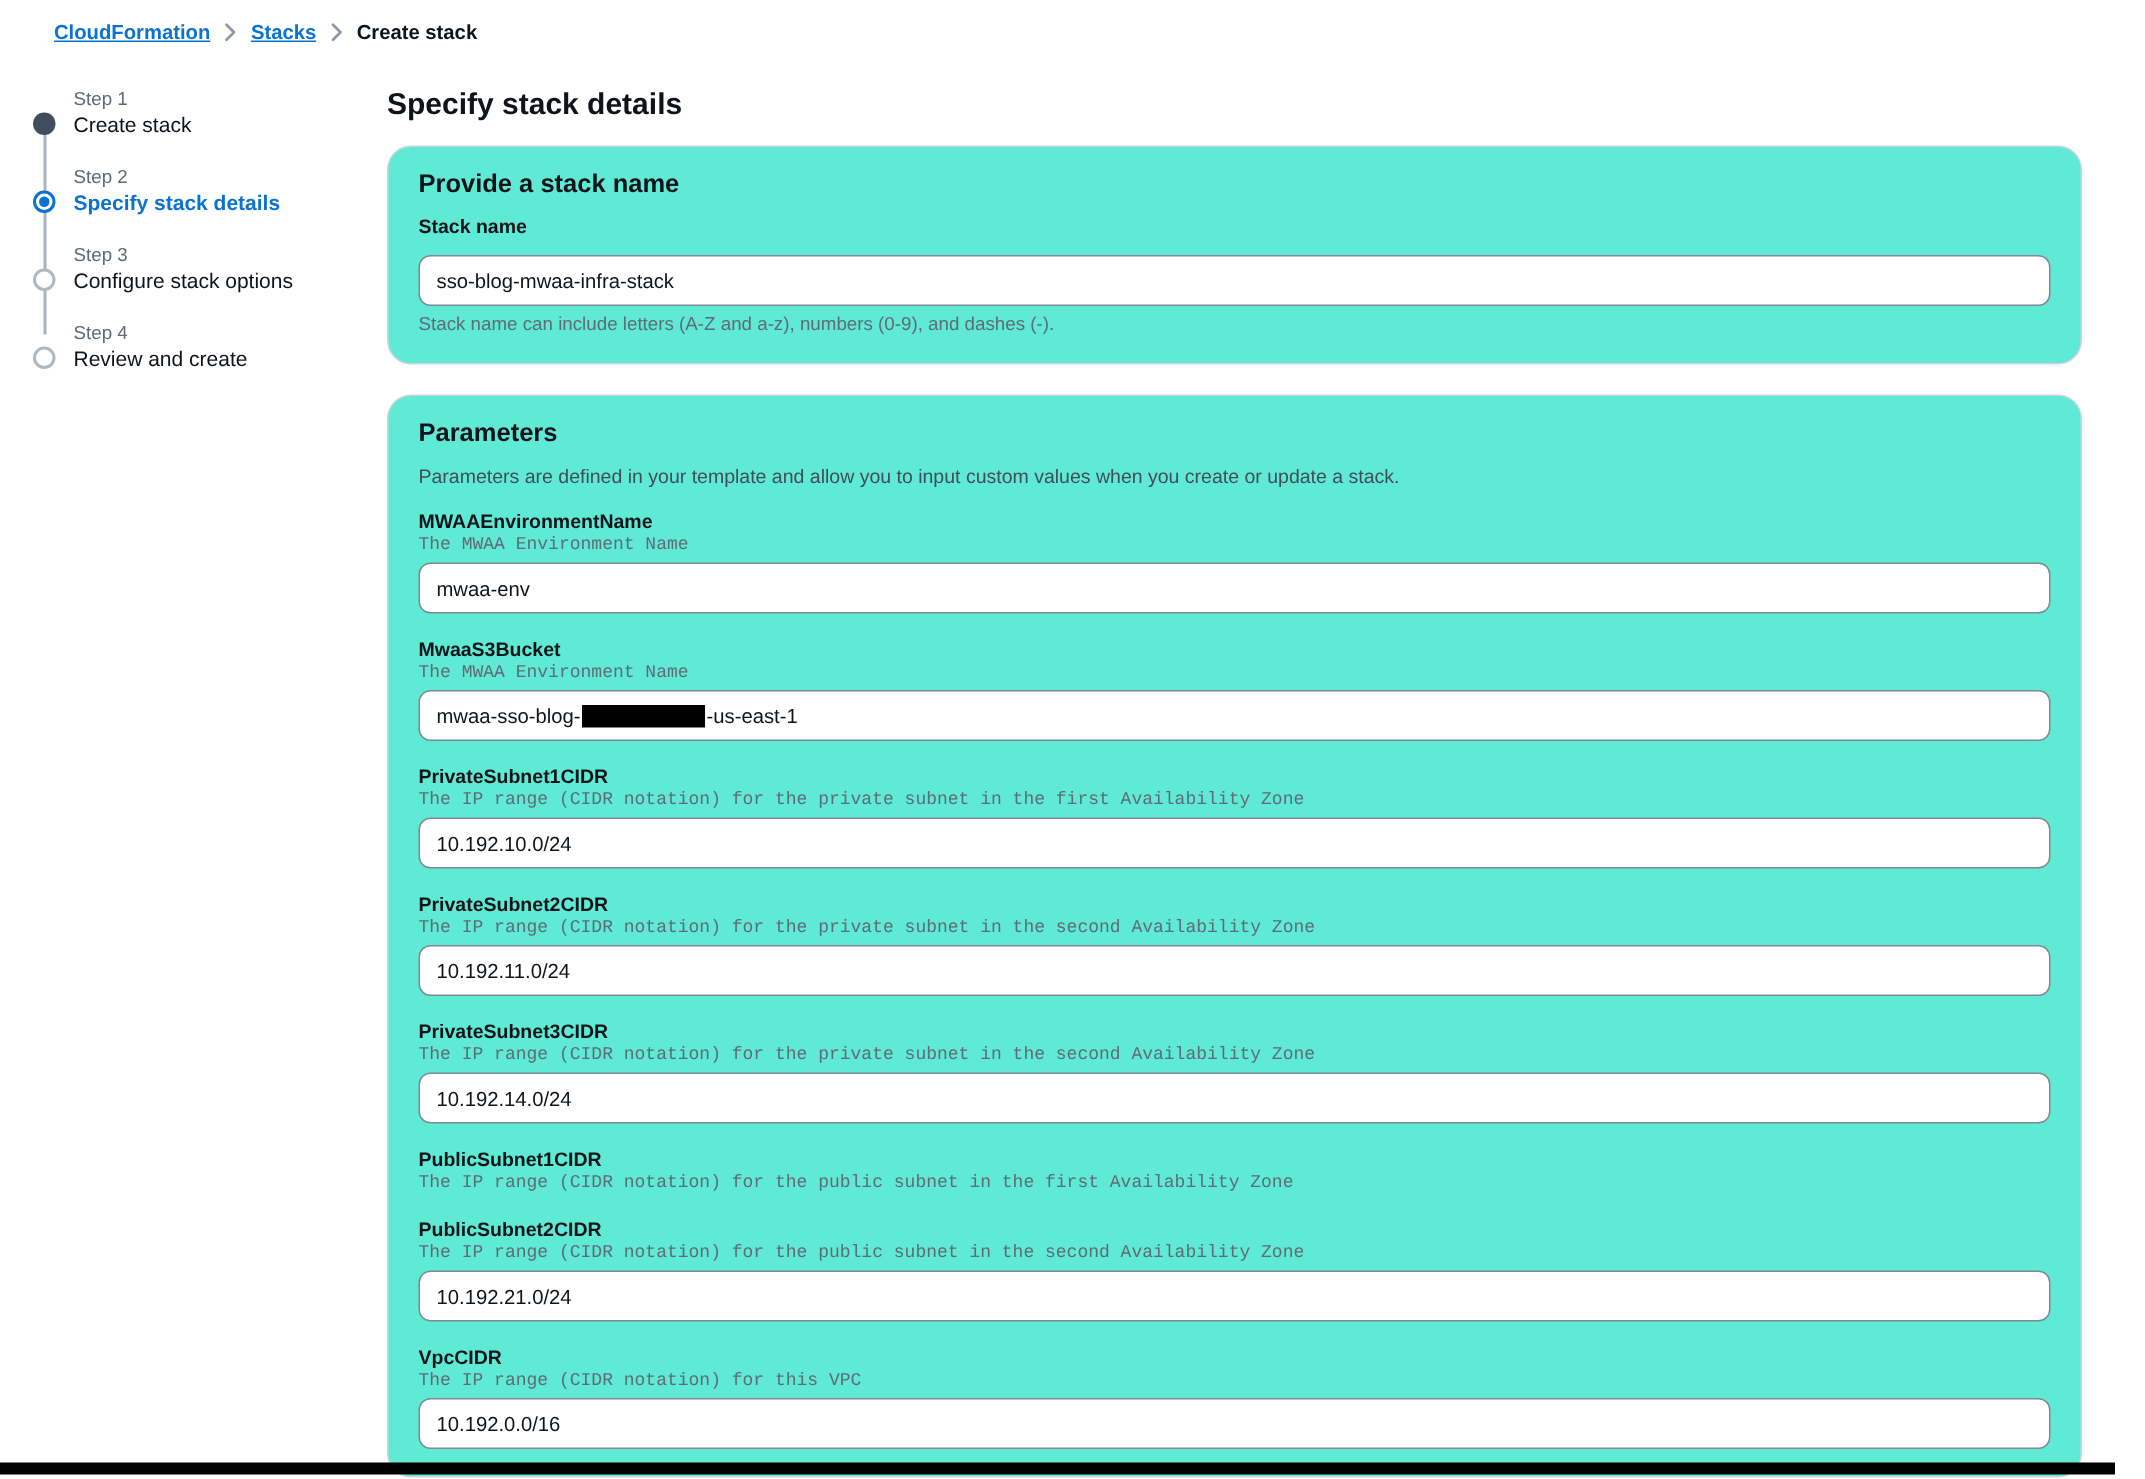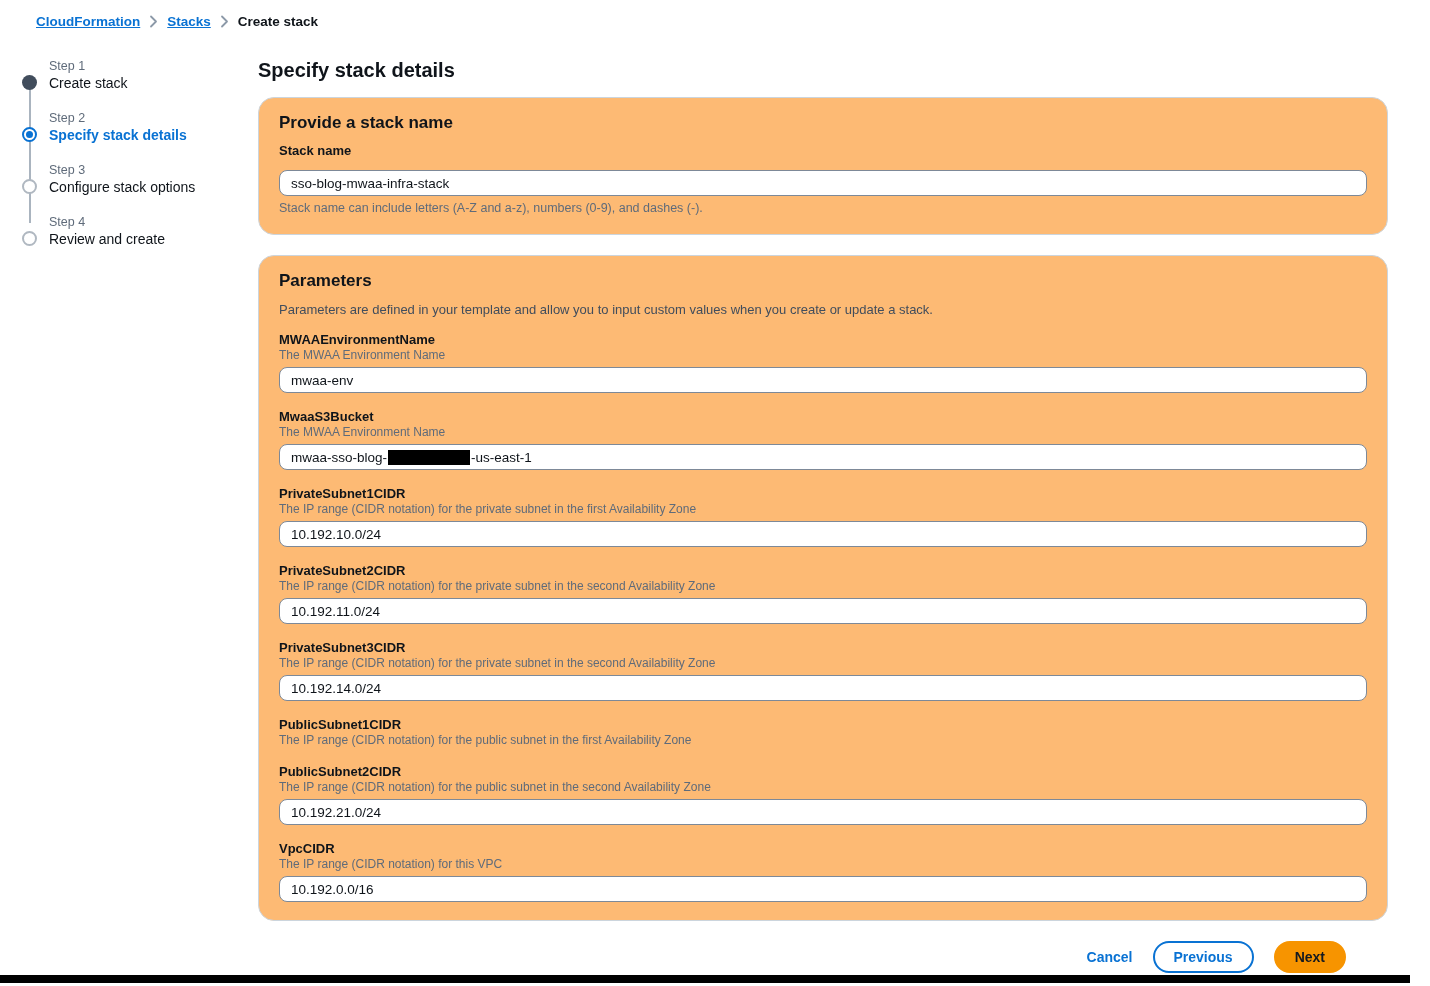--- a/index.html
+++ b/index.html
@@ -38,33 +38,33 @@
     display: flex; align-items: center; justify-content: center;
   }
   .step.completed .step-dot { background: #414d5c; }
   .step.current .step-dot { border: 2px solid #0972d3; }
   .step.current .step-dot::after { content: ""; width: 7px; height: 7px; border-radius: 50%; background: #0972d3; }
   .step.upcoming .step-dot { border: 2px solid #b0b8c1; }
 
   
   .page-title { font-size: 20px; font-weight: 700; margin: 8px 0 14px; line-height: 25px; }
   .card {
-    border: 1px solid #ccd5dd; border-radius: 16px; background: #fdba74;
+    border: 1px solid #ccd5dd; border-radius: 16px; background: #5eead4;
     padding: 14px 20px 16px; margin-bottom: 20px;
   }
   .card-title { font-size: 17px; font-weight: 700; margin: 0 0 10px; line-height: 21px; }
   .card-desc { font-size: 13px; color: #414d5c; margin: 0 0 14px; line-height: 17px; }
 
   .field { margin-bottom: 16px; }
   .field:last-child { margin-bottom: 2px; }
   .f-label { font-size: 13px; font-weight: 700; line-height: 16px; }
-  .f-desc { font-size: 12px; color: #5f6b7a; line-height: 15px; margin: 0 0 4px; }
+  .f-desc { font-size: 12px; color: #5f6b7a; line-height: 15px; margin: 0 0 4px; font-family: Liberation Mono, monospace; }
   .text-input {
     display: block; width: 100%; height: 26px; border: 1.5px solid #7d8998;
-    border-radius: 8px; padding: 0 11px; font-size: 13.5px; color: #0f141a;
+    border-radius: 8px; padding: 16px 11px; font-size: 13.5px; color: #0f141a;
     background: #fff; font-family: inherit; outline: none;
   }
   .stack-name-label { margin-bottom: 11px; }
   .faux-input { display: flex; align-items: center; }
   .redact { display: inline-block; width: 82px; height: 15px; background: #000; margin: 0 1px; flex-shrink: 0; }
   .hint { font-size: 12.5px; color: #5f6b7a; margin-top: 5px; line-height: 15px; }
 
   
   .footer { display: flex; justify-content: flex-end; align-items: center; gap: 20px; padding-right: 42px; margin-top: 10px; }
   .link-btn { color: #0972d3; font-weight: 700; font-size: 14px; cursor: pointer; text-decoration: none; }

